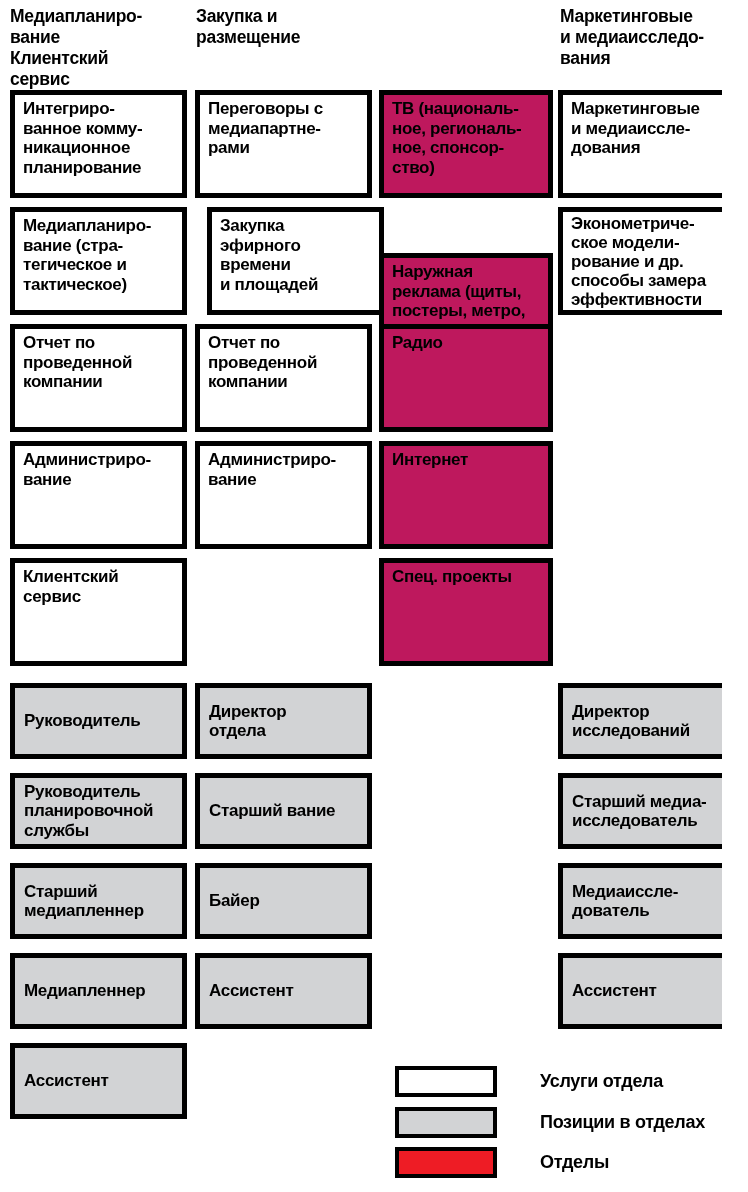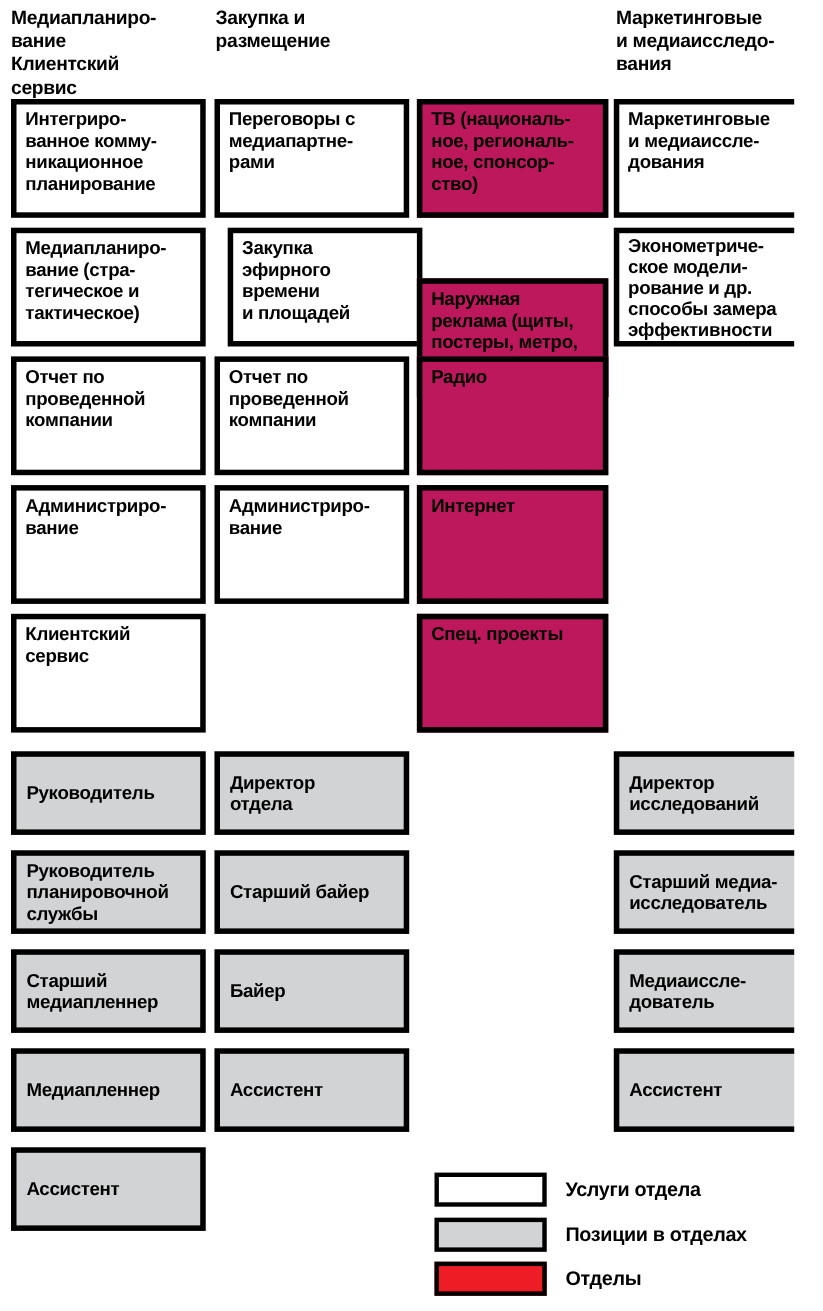--- a/index.html
+++ b/index.html
@@ -46,20 +46,21 @@
   }
   .legend-swatch.service{background:#ffffff;}
   .legend-swatch.pos{background:#d2d3d5;}
   .legend-swatch.dept{background:#ee1c25;}
   .legend-label{
     position:absolute;
     font-size:18px;
     letter-spacing:-0.3px;
     line-height:31px;
     white-space:nowrap;
+    margin-left:26px;
   }
 </style>
 </head>
 <body>
 
 <div id="canvas">
 
   <div class="hdr" style="left:10px;top:6px;width:180px;">Медиапланиро-
 вание
 Клиентский
@@ -124,21 +125,21 @@
   <div class="box pos" style="left:10px;top:773px;width:177px;height:76px;">Руководитель
 планировочной
 службы</div>
   <div class="box pos" style="left:10px;top:863px;width:177px;height:76px;">Старший
 медиапленнер</div>
   <div class="box pos" style="left:10px;top:953px;width:177px;height:76px;">Медиапленнер</div>
   <div class="box pos" style="left:10px;top:1043px;width:177px;height:76px;">Ассистент</div>
 
   <div class="box pos" style="left:195px;top:683px;width:177px;height:76px;">Директор
 отдела</div>
-  <div class="box pos" style="left:195px;top:773px;width:177px;height:76px;">Старший байер</div>
+  <div class="box pos" style="left:195px;top:773px;width:177px;height:76px;">Старший вание</div>
   <div class="box pos" style="left:195px;top:863px;width:177px;height:76px;">Байер</div>
   <div class="box pos" style="left:195px;top:953px;width:177px;height:76px;">Ассистент</div>
 
   <div class="box pos" style="left:558px;top:683px;width:176px;height:76px;">Директор
 исследований</div>
   <div class="box pos" style="left:558px;top:773px;width:176px;height:76px;">Старший медиа-
 исследователь</div>
   <div class="box pos" style="left:558px;top:863px;width:176px;height:76px;">Медиаиссле-
 дователь</div>
   <div class="box pos" style="left:558px;top:953px;width:176px;height:76px;">Ассистент</div>

